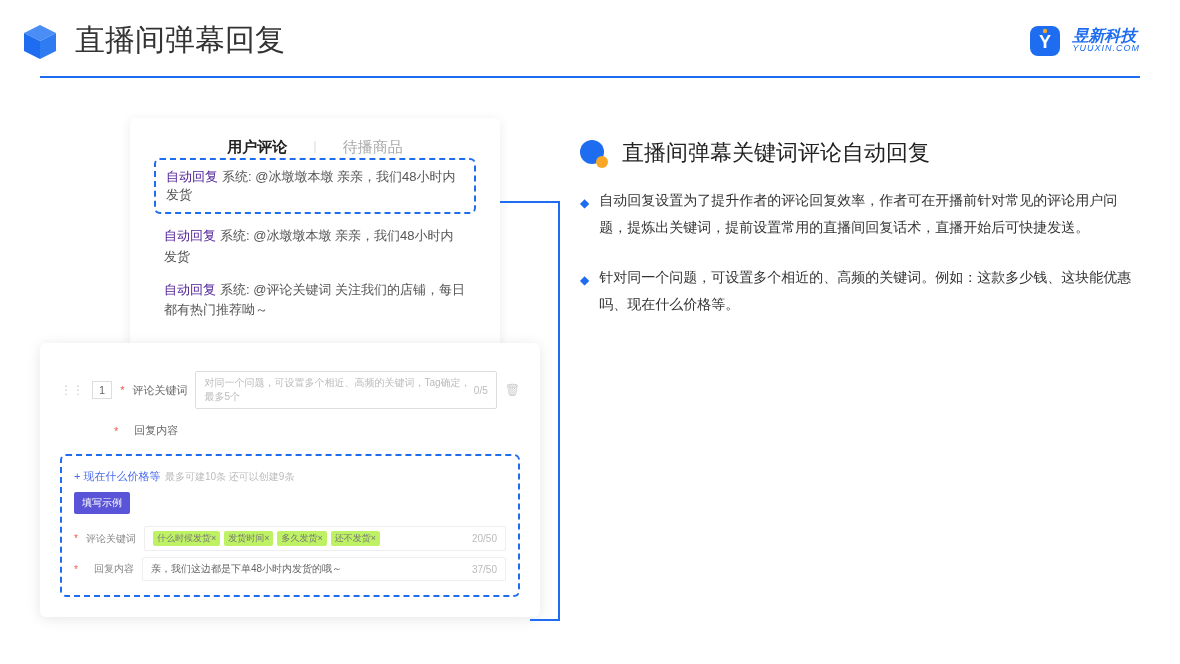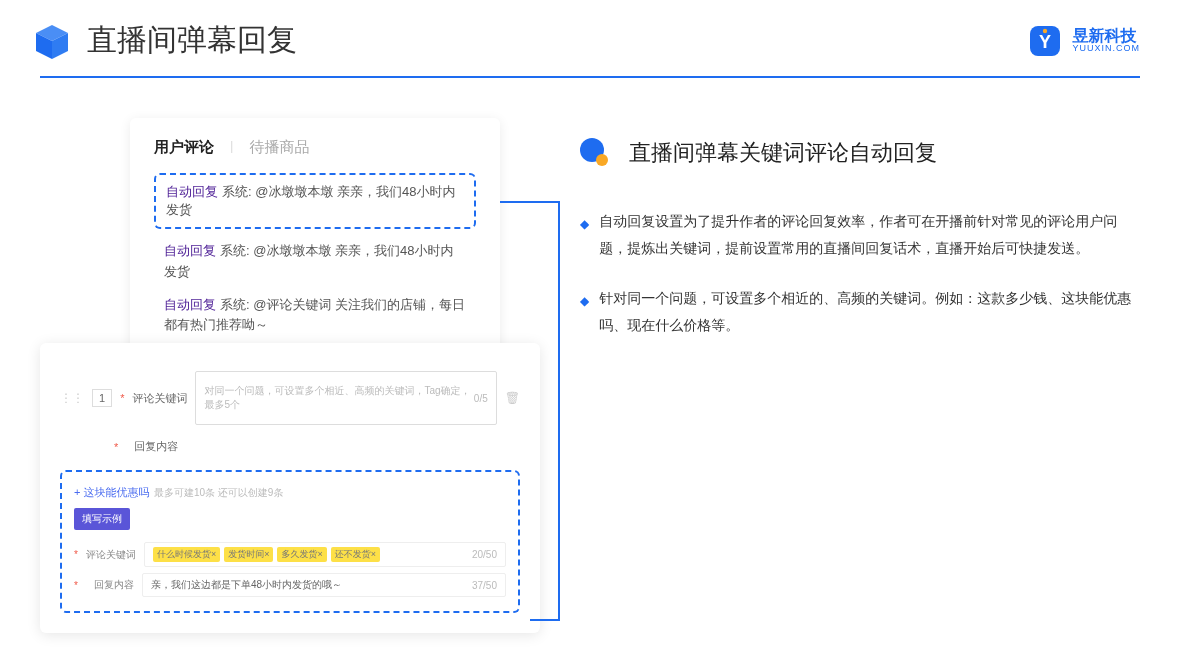--- a/index.html
+++ b/index.html
@@ -4,41 +4,41 @@
 <style>
 * { margin: 0; padding: 0; box-sizing: border-box; }
 body {
   width: 1180px; height: 664px;
   font-family: "Microsoft YaHei", "PingFang SC", sans-serif;
   background: #fff;
   position: relative;
 }
 .header {
   display: flex; align-items: center; justify-content: space-between;
-  padding: 20px 40px 15px 32px;
+  padding: 20px 40px 15px 20px;
 }
 .header-left { display: flex; align-items: center; gap: 15px; }
 .cube-icon { width: 40px; height: 40px; position: relative; }
 .cube-icon svg { width: 100%; height: 100%; }
 .page-title { font-size: 30px; font-weight: 500; color: #333; }
 .header-right { display: flex; align-items: center; gap: 10px; }
 .logo-mark { width: 34px; height: 34px; }
-.logo-text { display: flex; flex-direction: column; line-height: 1; }
+.logo-text { display: flex; flex-direction: column; line-height: 1; font-style: italic; }
 .logo-cn { font-size: 16px; font-weight: 700; color: #1e6cf0; }
 .logo-en { font-size: 9px; color: #1e6cf0; letter-spacing: 1px; }
 .blue-line { height: 2px; background: #1e6cf0; margin: 0 40px; }
 .content { display: flex; padding: 40px 40px 0 40px; gap: 40px; }
 .left-col { width: 500px; position: relative; }
 .right-col { flex: 1; padding-top: 20px; }
 .card1 {
   position: absolute; top: 0; left: 90px; width: 370px;
   background: #fff; box-shadow: 0 2px 12px rgba(0,0,0,0.08);
   border-radius: 6px; padding: 20px 24px 80px 24px;
 }
-.tabs { display: flex; gap: 16px; margin-bottom: 16px; font-size: 15px; }
+.tabs { display: flex; gap: 26px; margin-bottom: 1px; font-size: 15px; justify-content: center; }
 .tab-active { color: #222; font-weight: 600; }
 .tab-inactive { color: #aaa; }
 .tab-sep { color: #ddd; font-size: 13px; }
 .highlight-row {
   border: 2px dashed #1e6cf0; border-radius: 6px;
   padding: 8px 10px; margin-bottom: 12px; font-size: 13px; color: #555;
   position: relative;
 }
 .auto-label { color: #4c1d95; margin-right: 4px; }
 .comment-row { font-size: 13px; color: #555; margin-bottom: 12px; line-height: 1.6; padding: 0 10px; }
@@ -49,21 +49,21 @@
 }
 .modal-header { display: flex; justify-content: space-between; align-items: center;
   font-size: 13px; color: #555; padding-bottom: 10px; border-bottom: 1px solid #eee; }
 .close-x { color: #999; font-size: 16px; cursor: pointer; }
 .form-row { display: flex; align-items: center; gap: 8px; margin-top: 14px; font-size: 11px; color: #666; }
 .drag-dots { color: #ccc; font-size: 12px; }
 .num-box { border: 1px solid #ddd; padding: 2px 6px; font-size: 11px; background: #fff; }
 .req-star { color: #f05a4a; }
 .form-label { min-width: 52px; text-align: right; }
 .fake-input {
-  flex: 1; border: 1px solid #ddd; border-radius: 2px; padding: 12px 8px;
+  flex: 1; border: 1px solid #ddd; border-radius: 2px; padding: 4px 8px;
   font-size: 10px; color: #bbb; display: flex; justify-content: space-between; align-items: center;
   background: #fff;
 }
 .counter { color: #bbb; font-size: 10px; }
 .trash { color: #ccc; font-size: 12px; }
 .dashed-block {
   border: 2px dashed #1e6cf0; border-radius: 6px;
   margin-top: 16px; padding: 10px 12px 14px 12px;
 }
 .add-link { color: #4a6cf0; font-size: 11px; }
@@ -72,25 +72,25 @@
   display: inline-block; background: #5a55d8; color: #fff;
   font-size: 10px; padding: 4px 8px; border-radius: 2px; margin: 8px 0 6px 0;
 }
 .ex-row { display: flex; align-items: center; gap: 8px; margin-top: 6px; font-size: 10px; color: #888; }
 .ex-label { min-width: 48px; text-align: right; }
 .ex-input {
   flex: 1; border: 1px solid #eee; border-radius: 2px; padding: 4px 8px;
   display: flex; justify-content: space-between; align-items: center; background: #fff;
 }
 .tags-wrap { display: flex; gap: 4px; flex-wrap: wrap; }
-.tag { background: #fde047; padding: 1px 4px; border-radius: 2px; font-size: 9px; color: #777; }
+.tag { background: #bef264; padding: 1px 4px; border-radius: 2px; font-size: 9px; color: #777; }
 .connector-h { position: absolute; top: 83px; left: 460px; width: 60px; height: 2px; background: #1e6cf0; }
 .connector-v { position: absolute; top: 83px; left: 518px; width: 2px; height: 420px; background: #1e6cf0; }
 .connector-h2 { position: absolute; top: 501px; left: 490px; width: 30px; height: 2px; background: #1e6cf0; }
-.section-head { display: flex; align-items: flex-start; gap: 21px; margin-bottom: 40px; }
+.section-head { display: flex; align-items: flex-end; gap: 14px; margin-bottom: 19px; }
 .dot-icon { width: 28px; height: 28px; position: relative; }
 .dot-blue { width: 24px; height: 24px; border-radius: 50%; background: #1e6cf0; position: absolute; top: 0; left: 0; }
 .dot-orange { width: 12px; height: 12px; border-radius: 50%; background: #f9a825; position: absolute; bottom: 0; right: 0; }
 .section-title { font-size: 22px; color: #222; font-weight: 400; }
 .bullet { display: flex; gap: 10px; margin-bottom: 24px; font-size: 14px; color: #333; line-height: 1.9; }
 .diamond { color: #1e6cf0; font-size: 12px; margin-top: 5px; flex-shrink: 0; }
 </style>
 </head>
 <body>
 
@@ -154,21 +154,21 @@
         </div>
         <span class="trash">🗑</span>
       </div>
 
       <div class="form-row" style="padding-left:54px;">
         <span class="req-star">*</span>
         <span class="form-label">回复内容</span>
       </div>
 
       <div class="dashed-block">
-        <span class="add-link">+ 这块能优惠吗</span>
+        <span class="add-link">+ 现在什么价格等</span>
         <span class="add-hint">最多可建10条 还可以创建9条</span>
         <br>
         <span class="example-pill">填写示例</span>
 
         <div class="ex-row">
           <span class="req-star">*</span>
           <span class="ex-label">评论关键词</span>
           <div class="ex-input">
             <div class="tags-wrap" id="tags-container">
                 <span class="tag">什么时候发货×</span>

